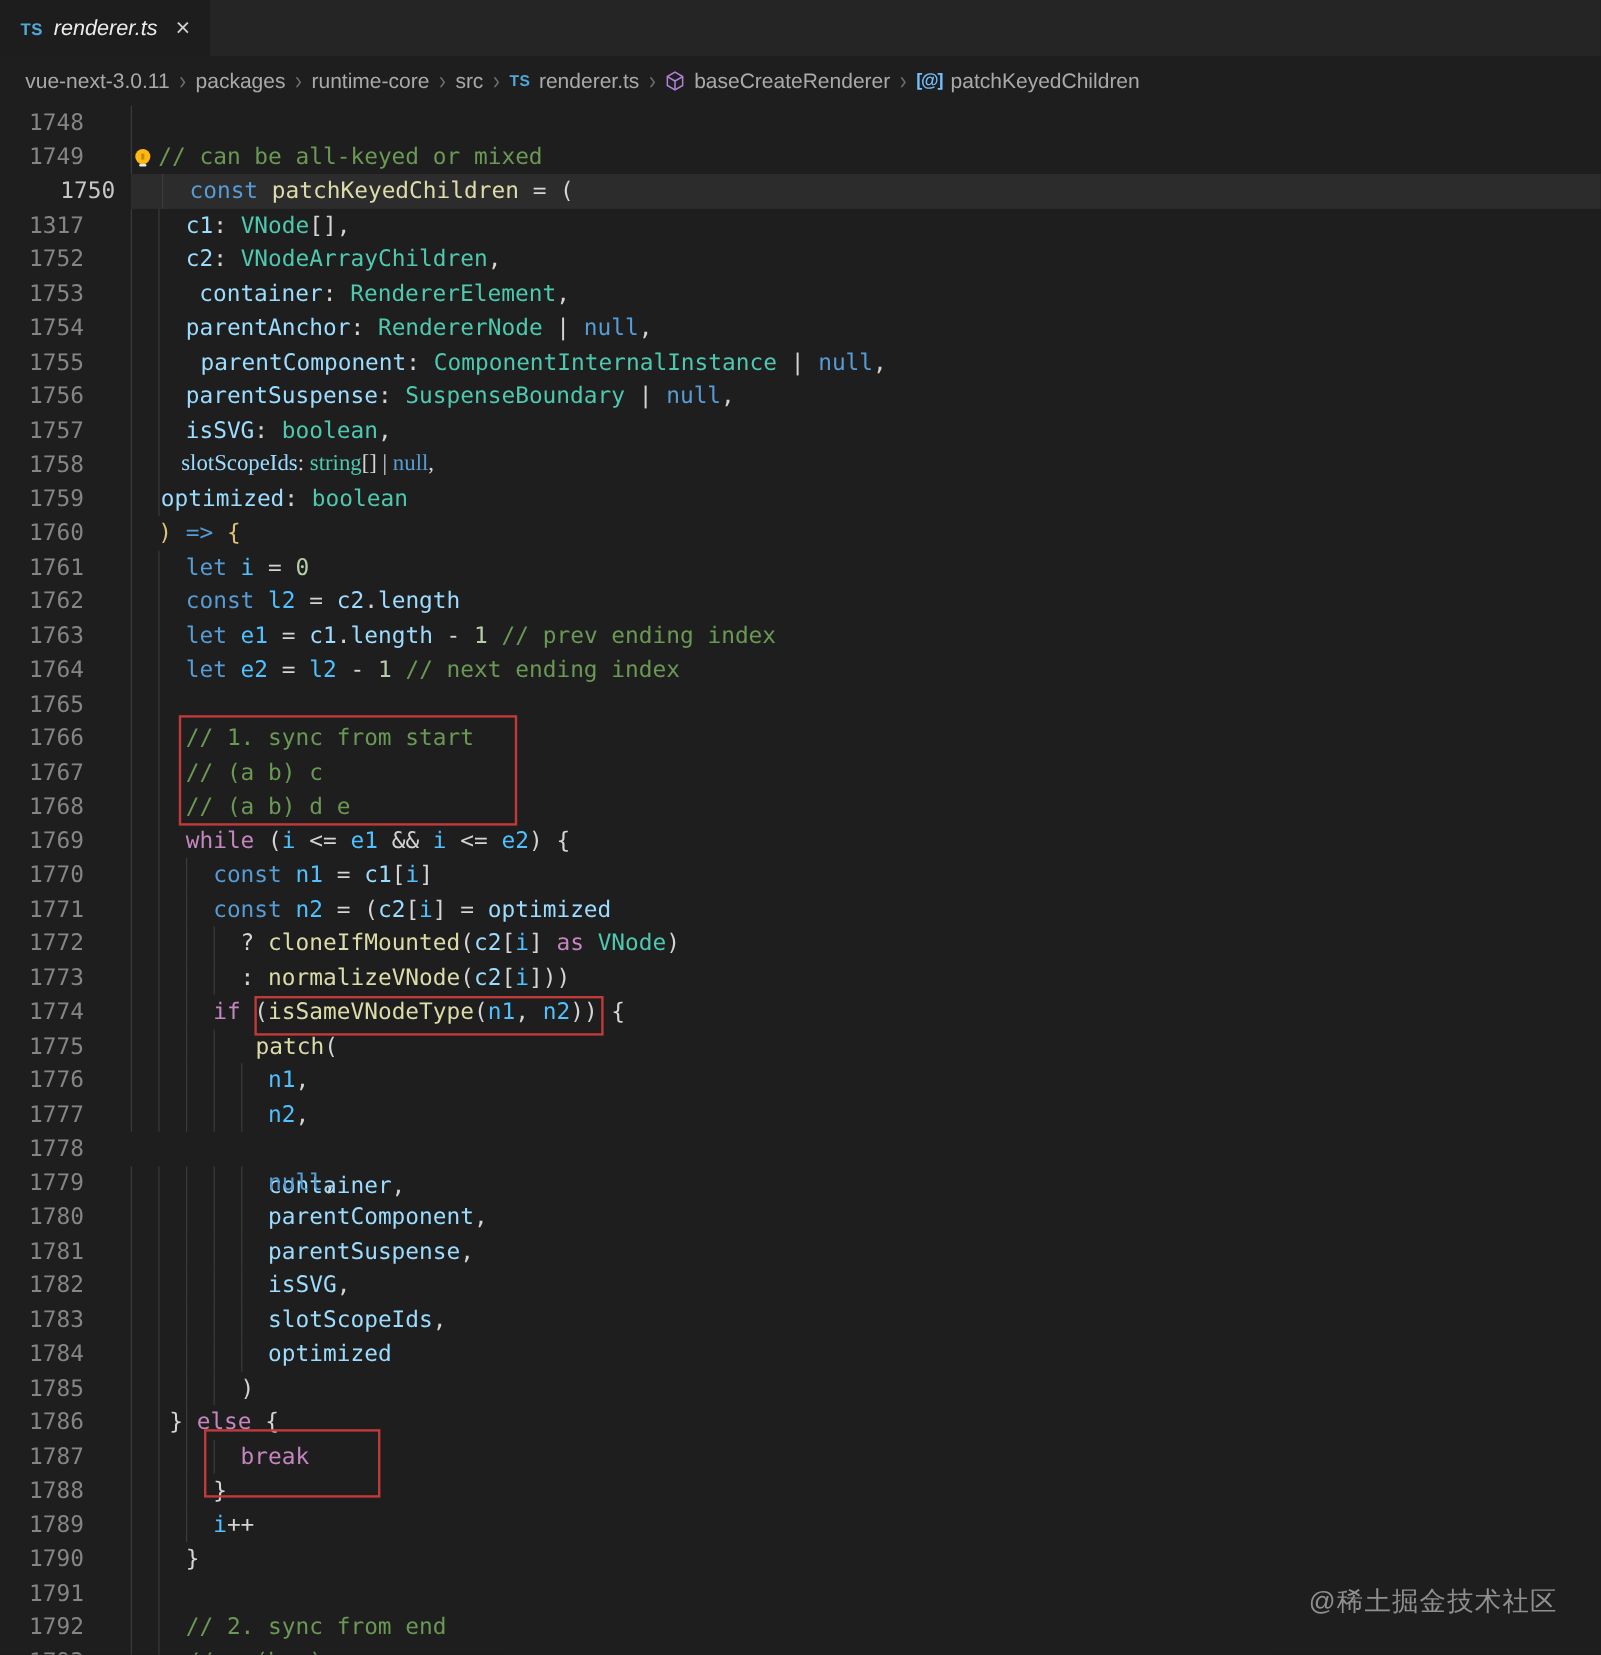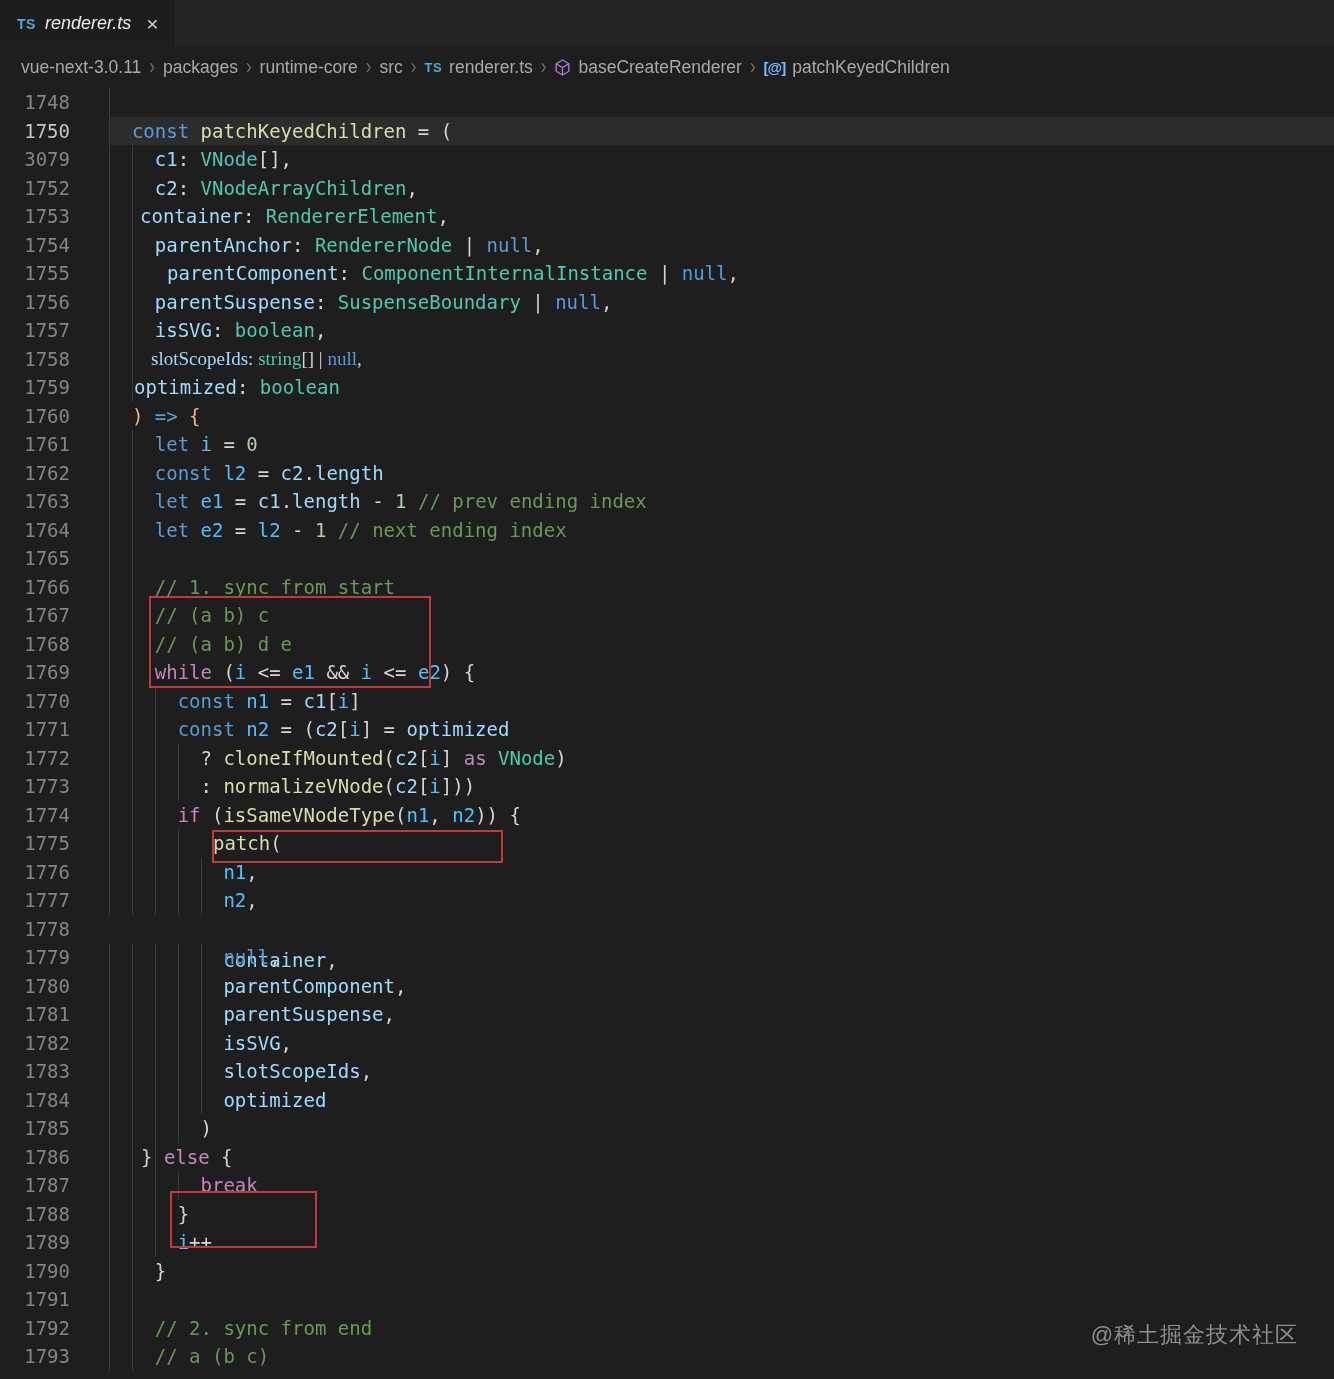--- a/index.html
+++ b/index.html
@@ -24,21 +24,21 @@
   }
   .crumb{display:flex;align-items:center;cursor:pointer;}
   .crumb-sep{color:#6e6e6e;font-size:17px;padding:0 8px;transform:scaleY(1.25);}
   .crumb .ts-badge{font-size:13px;margin-right:7px;}
   .crumb-method{color:#75beff;font-weight:bold;font-size:15px;margin-right:7px;letter-spacing:-1px;}
   .crumb-cube{margin-right:7px;display:inline-flex;}
   
   .editor{position:absolute;left:0;top:88px;width:1334px;
     font-family:"DejaVu Sans Mono","Liberation Mono",monospace;font-size:19px;}
   .line{display:flex;height:28.5px;line-height:28.5px;position:relative;}
-  .line.cur{background:linear-gradient(90deg,rgba(0,0,0,0) 0 109px,rgba(130,130,130,0.14) 109px 100%);}
+  .line.cur{background:linear-gradient(90deg,rgba(0,0,0,0) 0 109px,rgba(130,130,130,0.14) 109px 100%);padding-left:26px;}
   .ln{width:70px;flex:none;text-align:right;color:#858585;user-select:none;}
   .line.cur .ln{color:#c6c6c6;}
   .code{margin-left:39px;position:relative;white-space:pre;flex:1;}
   .guide{position:absolute;top:0;bottom:0;width:1px;background:#3b3b3b;}
   .bulb{position:absolute;left:2px;top:5px;width:16px;height:19px;}
   
   .tk-k{color:#569cd6;} .tk-c{color:#c586c0;} .tk-f{color:#dcdcaa;}
   .tk-t{color:#4ec9b0;} .tk-v{color:#9cdcfe;} .tk-b{color:#4fc1ff;}
   .tk-n{color:#b5cea8;} .tk-m{color:#6a9955;} .tk-p{color:#d4d4d4;}
   .tk-g{color:#e2c078;}
@@ -94,35 +94,43 @@
       <span class="crumb-method">[@]</span>
       <span>patchKeyedChildren</span>
     </span>
   </div>
 
 <div class="editor" id="editor">
     <div class="line">
       <div class="ln">1748</div>
       <div class="code" style="padding-left: 22.88px;"><div class="guide" style="left: 0px;"></div></div>
     </div>
+    <div class="line">
+      <div class="ln">1749</div>
+      <div class="code" style="padding-left: 22.88px;"><div class="guide" style="left: 0px;"></div><span class="bulb"><svg width="16" height="19" viewBox="0 0 16 19">
+            <circle cx="8" cy="7.5" r="6.3" fill="#fdb813"></circle>
+            <rect x="5" y="13.6" width="6" height="2.2" rx="1" fill="#e8e8e8"></rect>
+            <rect x="6.7" y="5" width="2.6" height="5" fill="#c98a00"></rect>
+          </svg></span><span class="tk-m">// can be all-keyed or mixed</span></div>
+    </div>
     <div class="line cur">
       <div class="ln">1750</div>
       <div class="code" style="padding-left: 22.88px;"><div class="guide" style="left: 0px;"></div><span class="tk-k">const </span><span class="tk-f">patchKeyedChildren</span><span class="tk-p"> = (</span></div>
     </div>
     <div class="line">
-      <div class="ln">3079</div>
+      <div class="ln">1317</div>
       <div class="code" style="padding-left: 45.76px;"><div class="guide" style="left: 0px;"></div><div class="guide" style="left: 22.88px;"></div><span class="tk-v">c1</span><span class="tk-p">: </span><span class="tk-t">VNode</span><span class="tk-p">[],</span></div>
     </div>
     <div class="line">
       <div class="ln">1752</div>
       <div class="code" style="padding-left: 45.76px;"><div class="guide" style="left: 0px;"></div><div class="guide" style="left: 22.88px;"></div><span class="tk-v">c2</span><span class="tk-p">: </span><span class="tk-t">VNodeArrayChildren</span><span class="tk-p">,</span></div>
     </div>
     <div class="line">
       <div class="ln">1753</div>
-      <div class="code" style="padding-left: 31px;"><div class="guide" style="left: 0px;"></div><div class="guide" style="left: 22.88px;"></div><span class="tk-v">container</span><span class="tk-p">: </span><span class="tk-t">RendererElement</span><span class="tk-p">,</span></div>
+      <div class="code" style="padding-left: 57px;"><div class="guide" style="left: 0px;"></div><div class="guide" style="left: 22.88px;"></div><span class="tk-v">container</span><span class="tk-p">: </span><span class="tk-t">RendererElement</span><span class="tk-p">,</span></div>
     </div>
     <div class="line">
       <div class="ln">1754</div>
       <div class="code" style="padding-left: 45.76px;"><div class="guide" style="left: 0px;"></div><div class="guide" style="left: 22.88px;"></div><span class="tk-v">parentAnchor</span><span class="tk-p">: </span><span class="tk-t">RendererNode</span><span class="tk-p"> | </span><span class="tk-k">null</span><span class="tk-p">,</span></div>
     </div>
     <div class="line">
       <div class="ln">1755</div>
       <div class="code" style="padding-left: 58px;"><div class="guide" style="left: 0px;"></div><div class="guide" style="left: 22.88px;"></div><span class="tk-v">parentComponent</span><span class="tk-p">: </span><span class="tk-t">ComponentInternalInstance</span><span class="tk-p"> | </span><span class="tk-k">null</span><span class="tk-p">,</span></div>
     </div>
     <div class="line">

